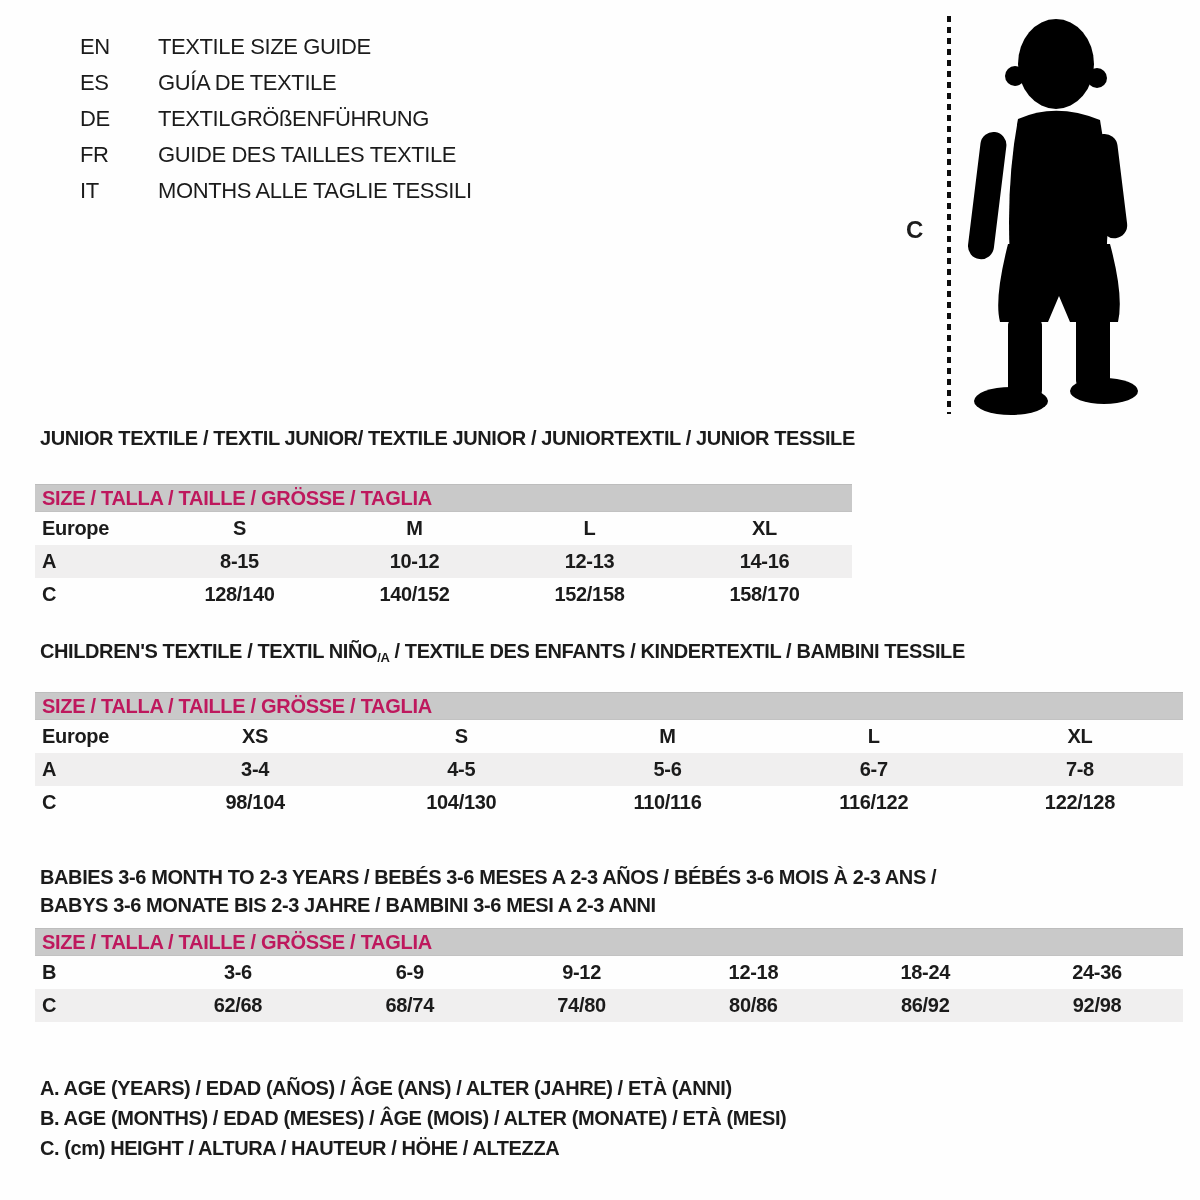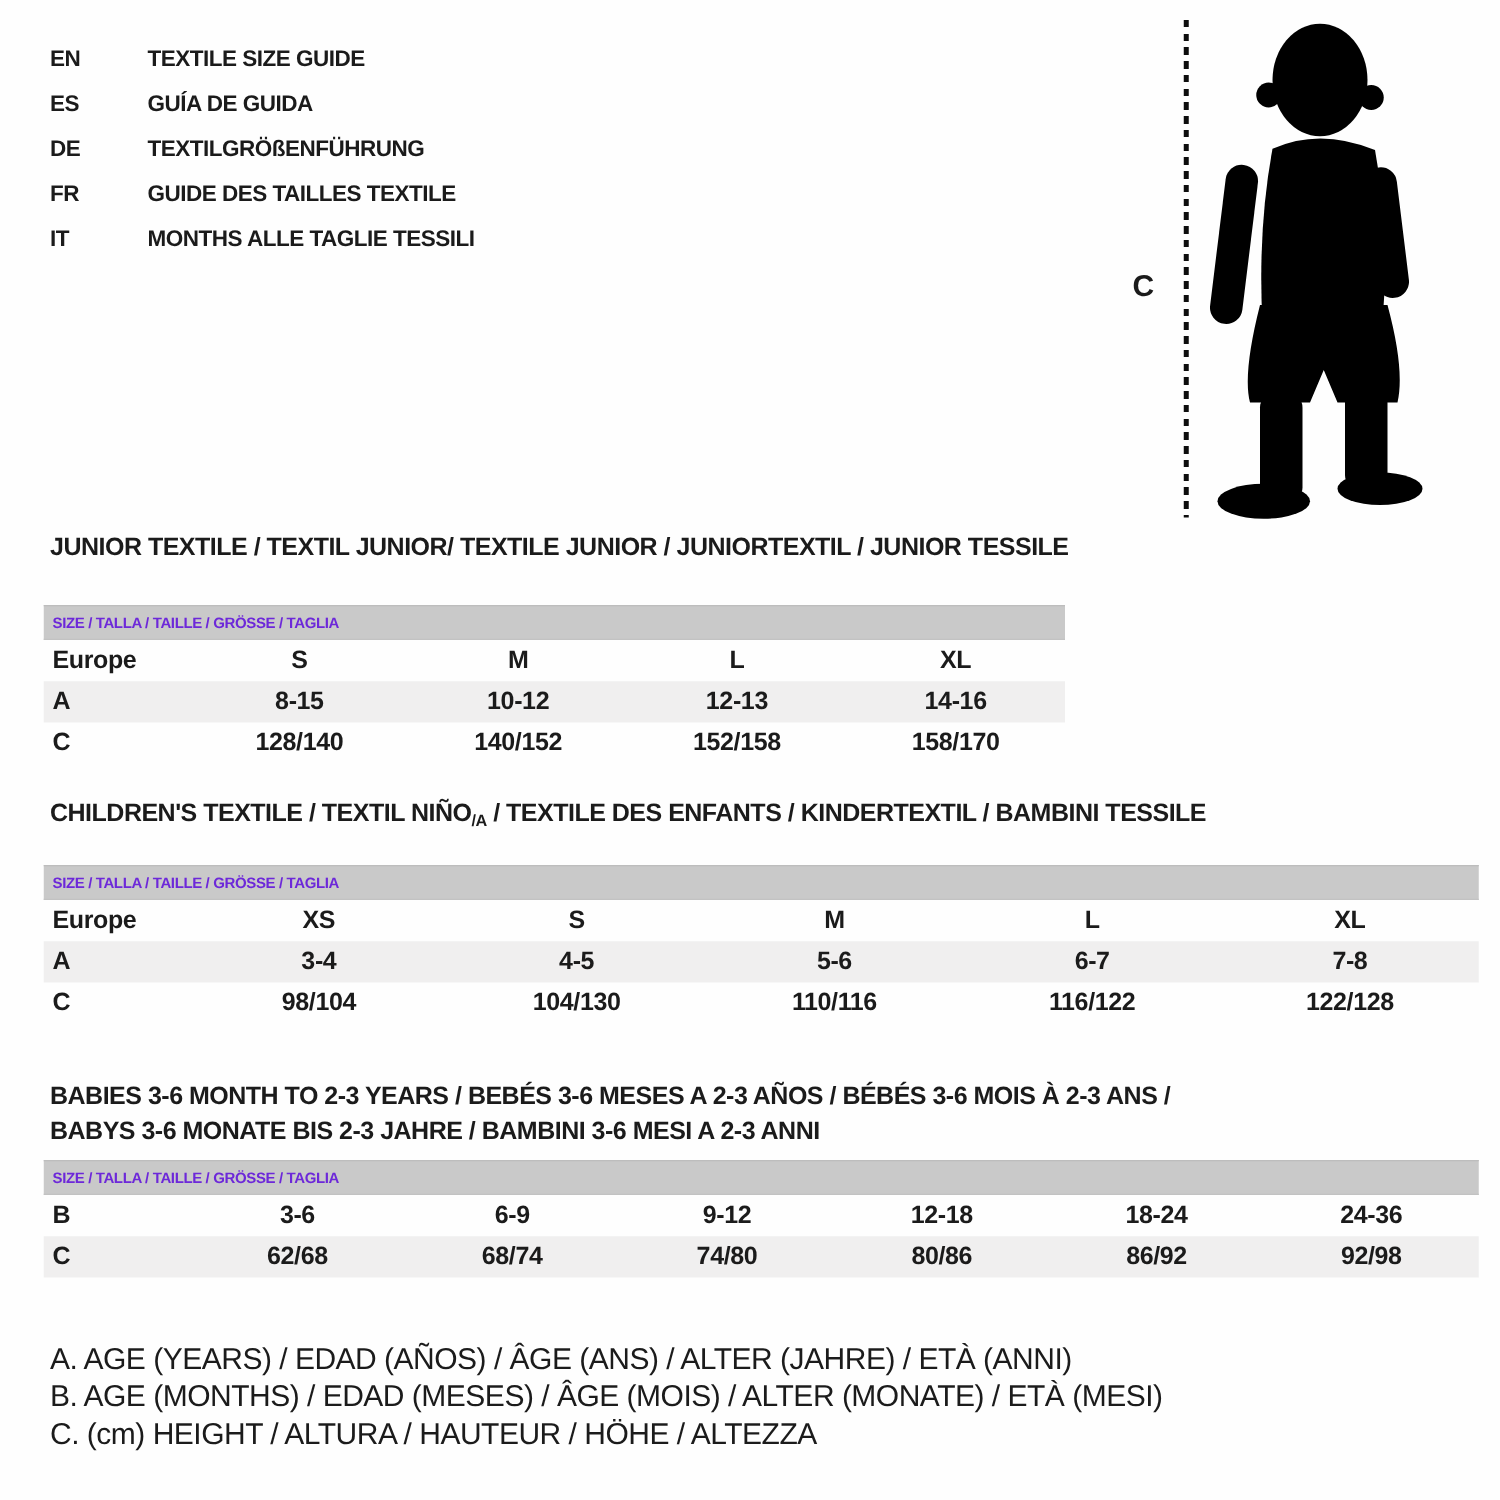--- a/index.html
+++ b/index.html
@@ -2,64 +2,64 @@
 <html style="--band: #c9c9c9; --alt: #f0efef;"><head>
 <meta charset="utf-8">
 <style>
   html,body { margin:0; padding:0; background:#ffffff; }
   .canvas {
     position:relative; width:1200px; height:1200px; background:#fefefe;
     font-family:"Liberation Sans", sans-serif; color:#1b1b1b; overflow:hidden;
   }
   
   .lang-list { position:absolute; left:40px; top:29px; }
-  .lang-row { display:flex; height:36px; line-height:36px; font-size:18px; font-weight:bold; letter-spacing:-0.4px; }
+  .lang-row { display:flex; height:36px; line-height:36px; font-size:22px; font-weight:normal; letter-spacing:-0.4px;margin-left:40px; }
   .lang-code { width:78px; flex:0 0 78px; }
   
   .measure-line {
     position:absolute; left:947px; top:16px; width:4px; height:398px;
     background:repeating-linear-gradient(to bottom, #0d0d0d 0 6px, transparent 6px 11px);
   }
   .measure-label { position:absolute; left:906px; top:216px; font-size:24px; font-weight:bold; }
   .baby-figure { position:absolute; left:956px; top:14px; width:185px; height:405px; }
   
   .sec-title { position:absolute; left:40px; font-size:20px; font-weight:bold; letter-spacing:-0.4px; white-space:nowrap; }
   .sub { font-size:13px; vertical-align:-4px; }
   
   .size-table { position:absolute; left:35px; }
   .size-band {
     height:28px; background:var(--band,#c9c9c9); display:flex; align-items:center;
-    padding-left:7px; font-weight:bold; font-size:12px; color:#6d28d9; letter-spacing:-0.3px;
+    padding-left:7px; font-weight:bold; font-size:20px; color:#be185d; letter-spacing:-0.3px;
     border-top:1px solid #bdbdbd; border-bottom:1px solid #c2c2c2; box-sizing:border-box;
   }
   .trow { display:flex; height:33px; align-items:center; font-weight:bold; font-size:20px; letter-spacing:-0.3px; }
   .trow.shade { background:var(--alt,#f0efef); }
   .tcell { flex:1; text-align:center; }
   .tcell.label { flex:0 0 110px; text-align:left; padding-left:7px; }
   .w-junior { width:817px; }
   .w-wide { width:1148px; }
   
   .sec-title.two-line { line-height:28px; }
   
   .legend { position:absolute; left:40px; top:1073px; }
-  .legend-line { height:30px; line-height:30px; font-size:24px; font-weight:normal; letter-spacing:-0.4px; white-space:nowrap; }
+  .legend-line { height:30px; line-height:30px; font-size:20px; font-weight:bold; letter-spacing:-0.4px; white-space:nowrap; }
 </style>
 </head>
 <body>
 
 <div class="canvas">
 
   <div class="lang-list">
     <div class="lang-row">
       <span class="lang-code">EN</span>
       <span class="lang-label">TEXTILE SIZE GUIDE</span>
     </div>
     <div class="lang-row">
       <span class="lang-code">ES</span>
-      <span class="lang-label">GUÍA DE GUIDA</span>
+      <span class="lang-label">GUÍA DE TEXTILE</span>
     </div>
     <div class="lang-row">
       <span class="lang-code">DE</span>
       <span class="lang-label">TEXTILGRÖßENFÜHRUNG</span>
     </div>
     <div class="lang-row">
       <span class="lang-code">FR</span>
       <span class="lang-label">GUIDE DES TAILLES TEXTILE</span>
     </div>
     <div class="lang-row">

